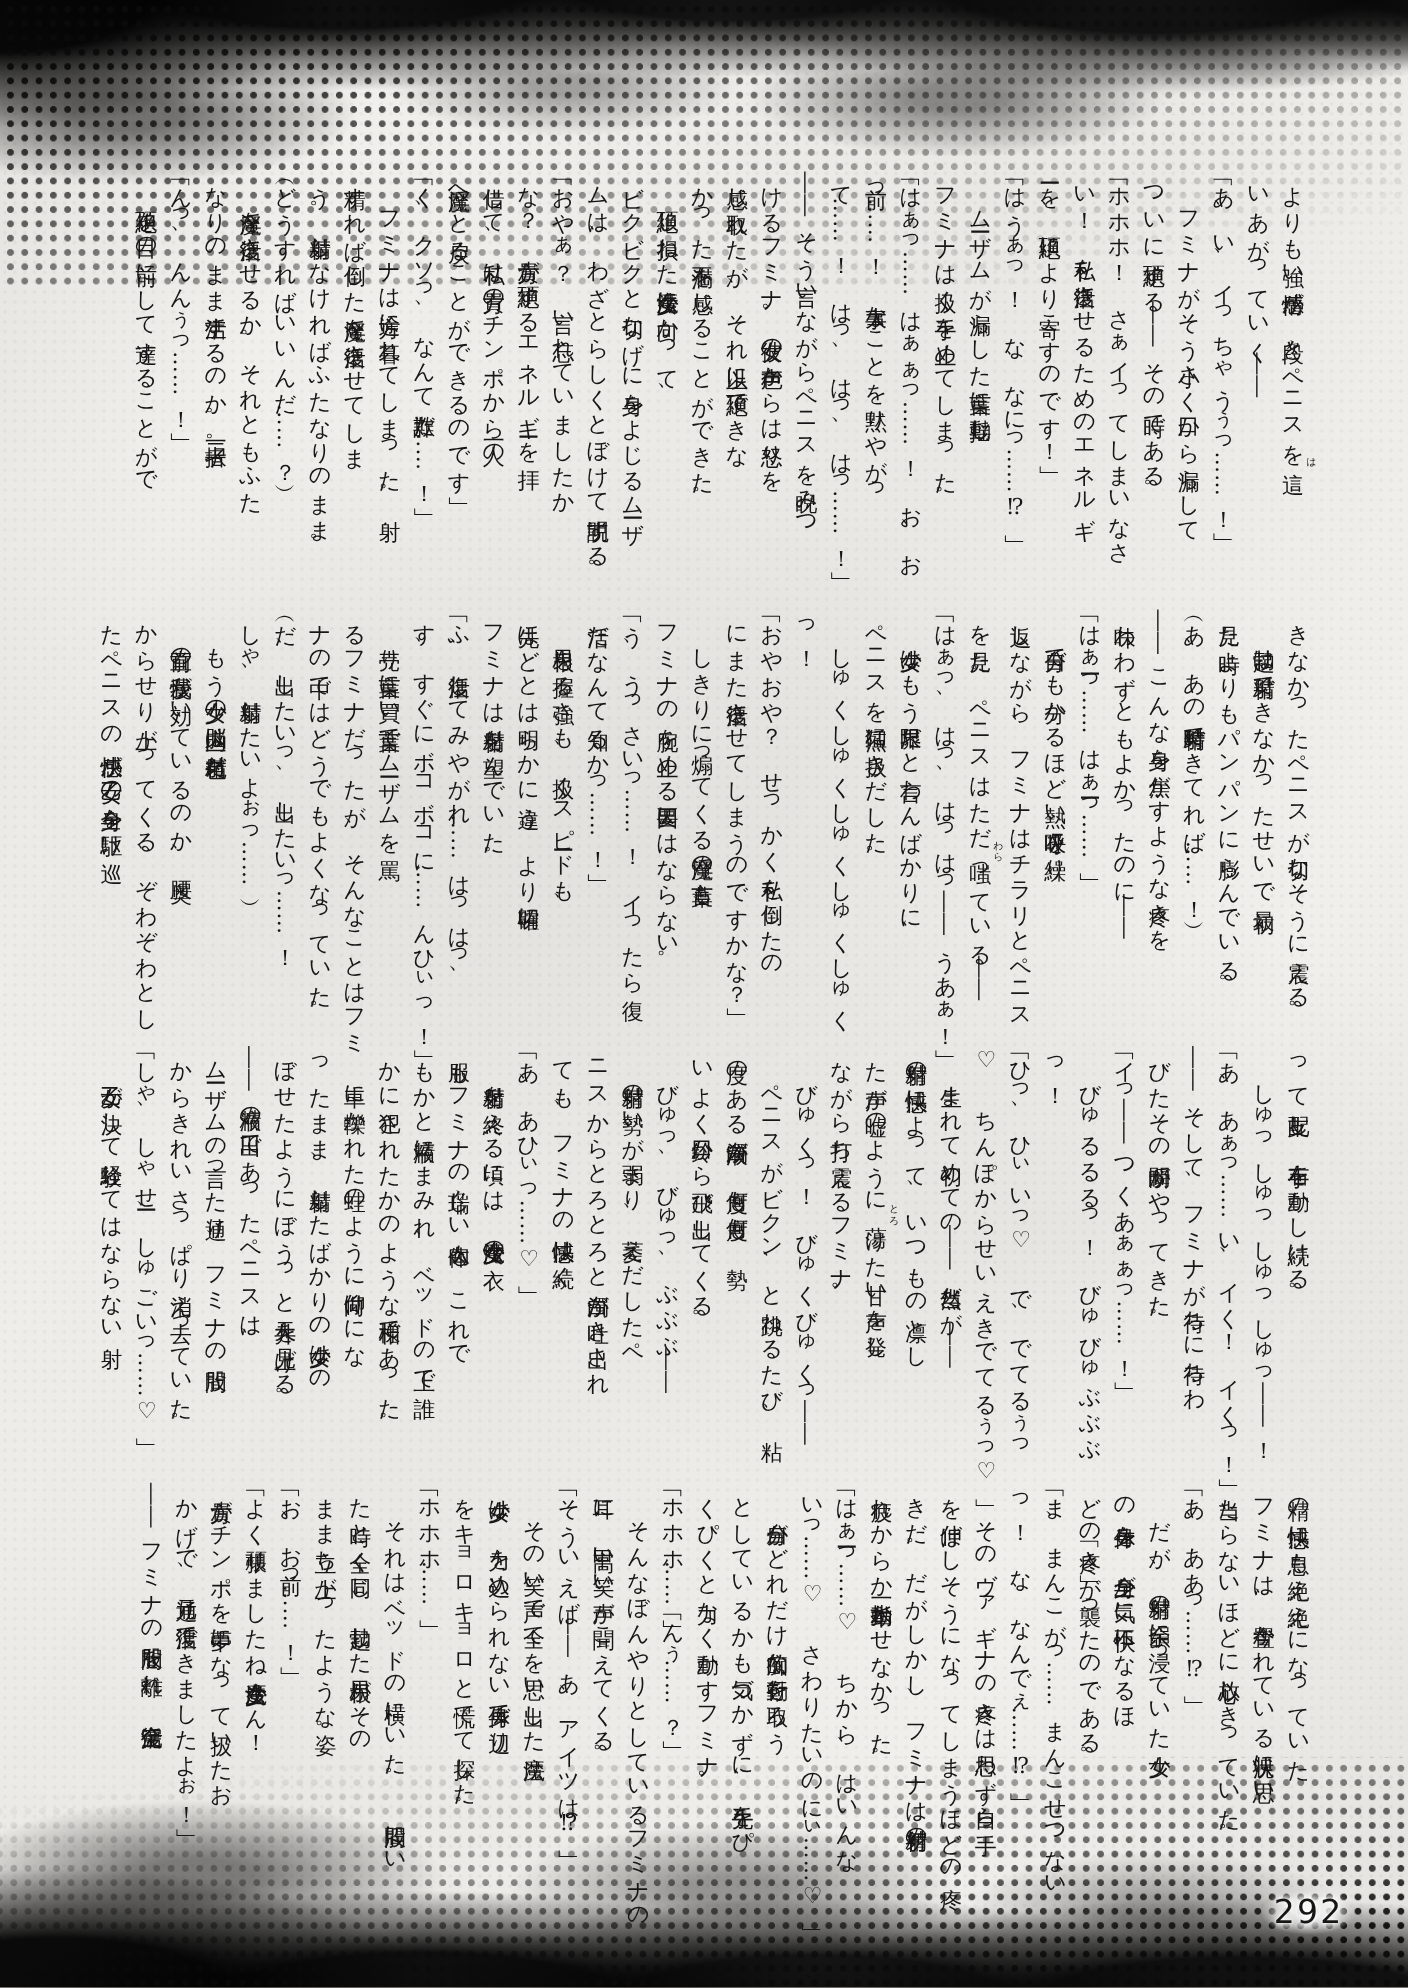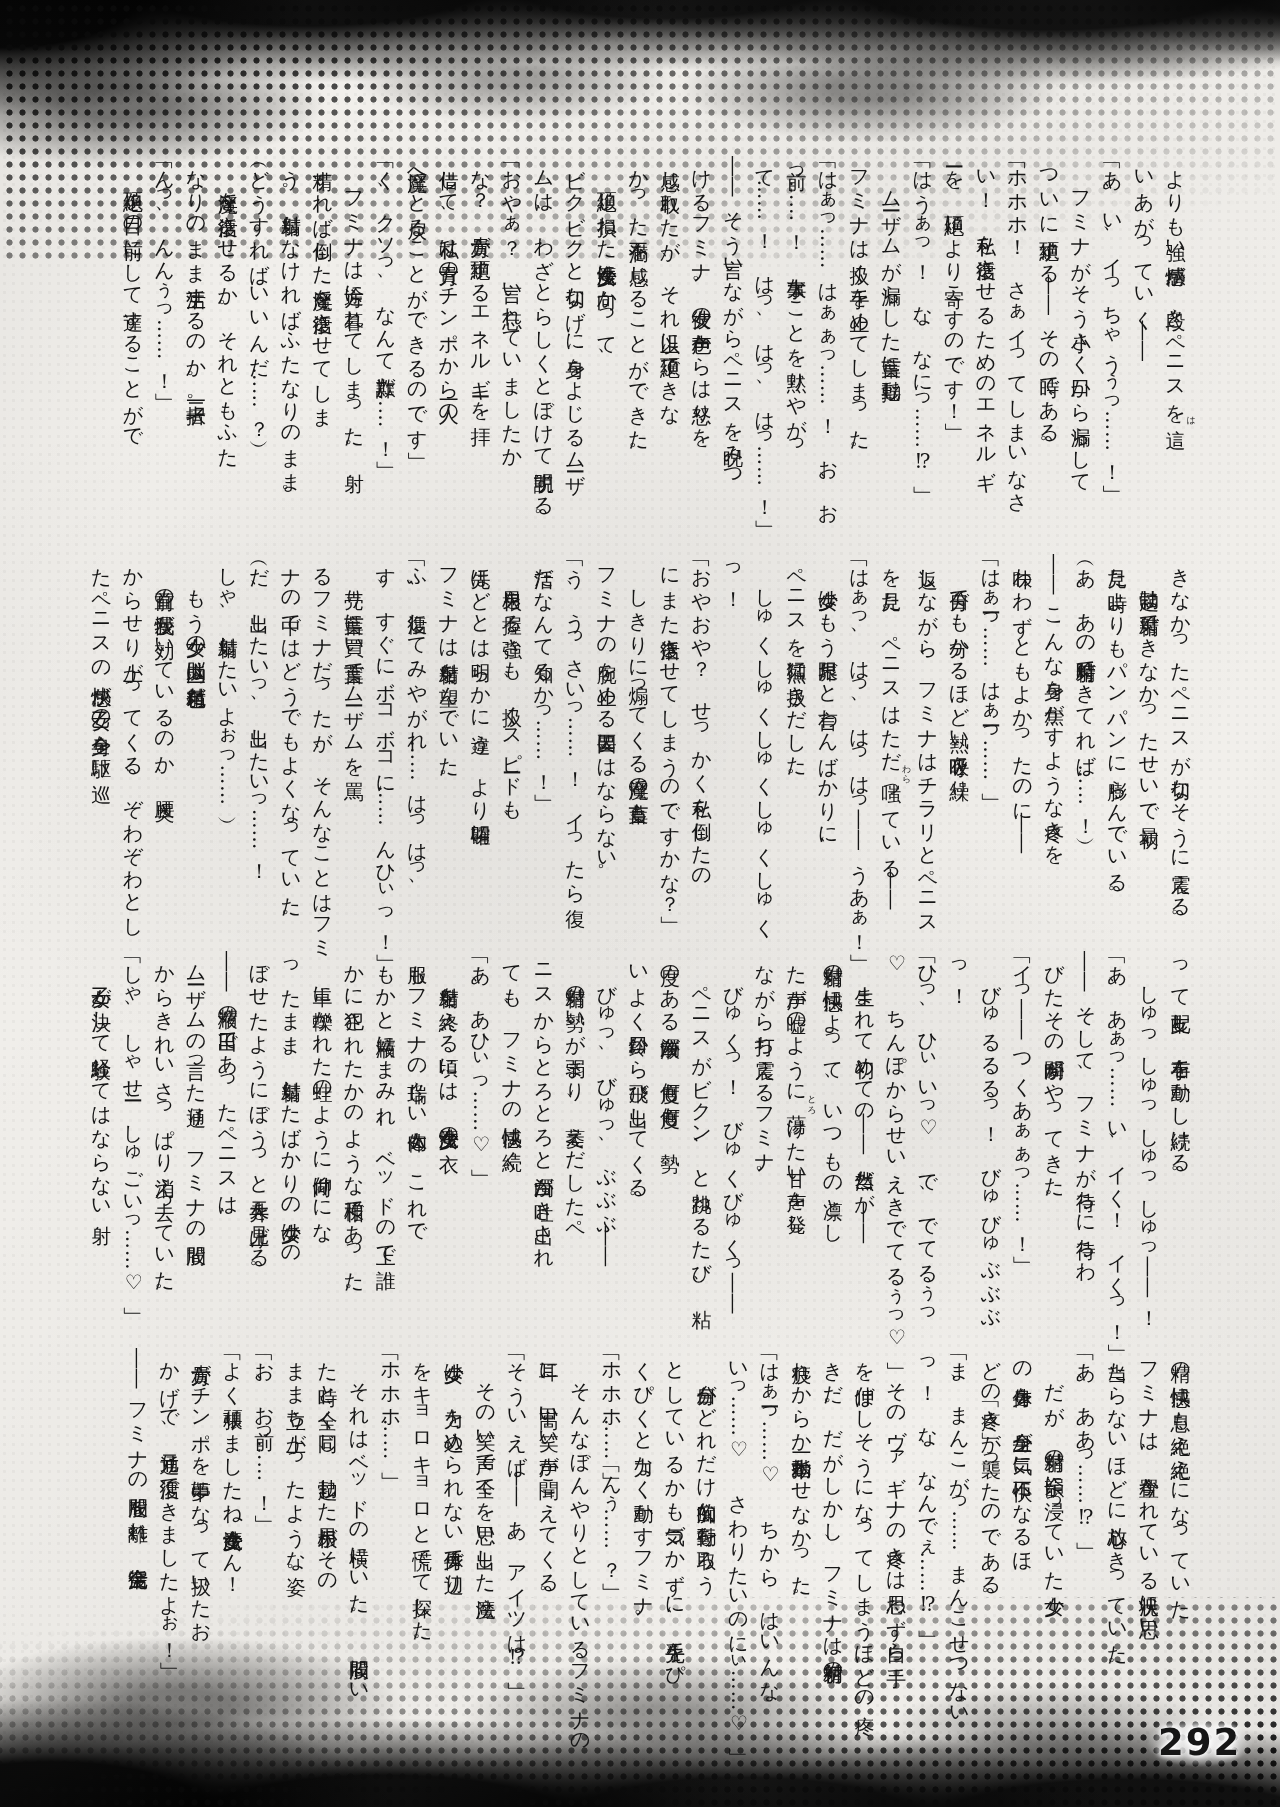--- a/index.html
+++ b/index.html
@@ -61,21 +61,21 @@
     font-size:20px;letter-spacing:0.6px;
   }
   .b1{top:156px;} .b2{top:554px;} .b3{top:951px;} .b4{top:1348px;}
   .col{line-height:31.6px;margin:0;}
   .col.ind{text-indent:20.6px;}
   ruby{ruby-align:center;}
   rt{font-size:9px;letter-spacing:0;color:#222;}
   .page-number{
     position:absolute;left:1146px;top:1718px;z-index:3;
     font-family:"DejaVu Sans","Liberation Sans",sans-serif;
-    font-size:37px;font-weight:bold;letter-spacing:2px;color:#161616;
+    font-size:30px;font-weight:normal;letter-spacing:2px;color:#161616;
     padding:3px 12px;border-radius:14px;
     background:radial-gradient(closest-side, rgba(255,255,255,0.95), rgba(255,255,255,0.55) 60%, rgba(255,255,255,0) 100%);
     text-shadow:0 0 3px #fff,0 0 6px #fff,0 0 10px #fff;
   }
 </style>
 </head>
 <body>
 
 <div class="page">
   <div class="ht ht-top">

